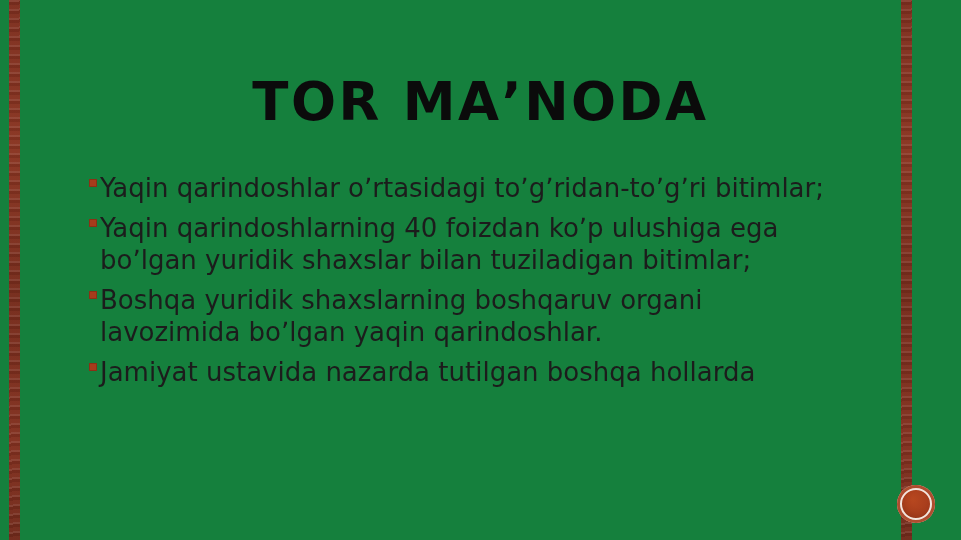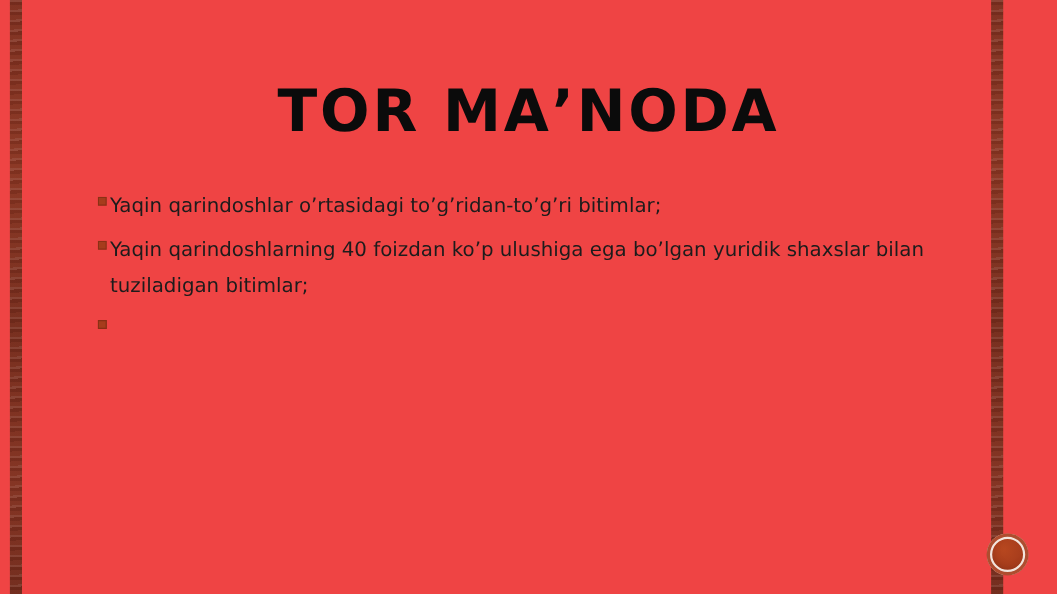--- a/index.html
+++ b/index.html
@@ -5,21 +5,21 @@
   html, body {
     margin: 0;
     padding: 0;
     background: #ffffff;
     font-family: "DejaVu Sans", "Liberation Sans", sans-serif;
   }
   .slide {
     position: relative;
     width: 961px;
     height: 540px;
-    background: #ef4444;
+    background: #15803d;
     overflow: hidden;
   }
   
   .ribbon {
     position: absolute;
     top: 0;
     bottom: 0;
     width: 11px;
     background:
       repeating-linear-gradient(177deg,
@@ -66,21 +66,21 @@
     top: 172px;
     width: 752px;
     list-style: none;
     margin: 0;
     padding: 0;
   }
   .bullets li {
     position: relative;
     padding-left: 11px;
     margin: 0 0 8px 0;
-    font-size: 18px;
+    font-size: 26px;
     line-height: 32px;
     color: #1c1c1c;
   }
   .bullets li .sq {
     position: absolute;
     left: 0;
     top: 7px;
     width: 8px;
     height: 8px;
     background: #a63c1c;
@@ -101,21 +101,23 @@
     <li>
       <span class="sq"></span>
       <span>Yaqin qarindoshlar oʼrtasidagi toʼgʼridan-toʼgʼri bitimlar;</span>
     </li>
     <li>
       <span class="sq"></span>
       <span>Yaqin qarindoshlarning 40 foizdan koʼp ulushiga ega boʼlgan yuridik shaxslar bilan tuziladigan bitimlar;</span>
     </li>
     <li>
       <span class="sq"></span>
+      <span>Boshqa yuridik shaxslarning boshqaruv organi lavozimida boʼlgan yaqin qarindoshlar.</span>
     </li>
     <li>
       <span class="sq"></span>
+      <span>Jamiyat ustavida nazarda tutilgan boshqa hollarda</span>
     </li>
   </ul>
 
   <div class="badge"></div>
 
 </div>
 
 </body></html>

